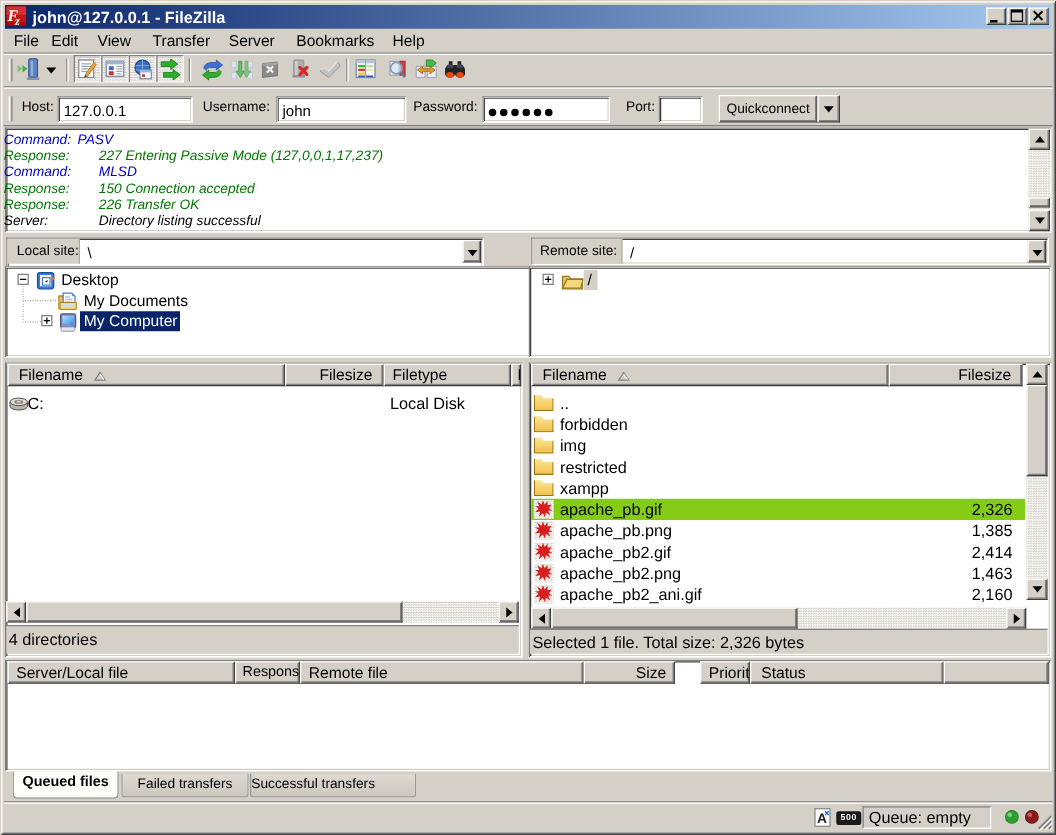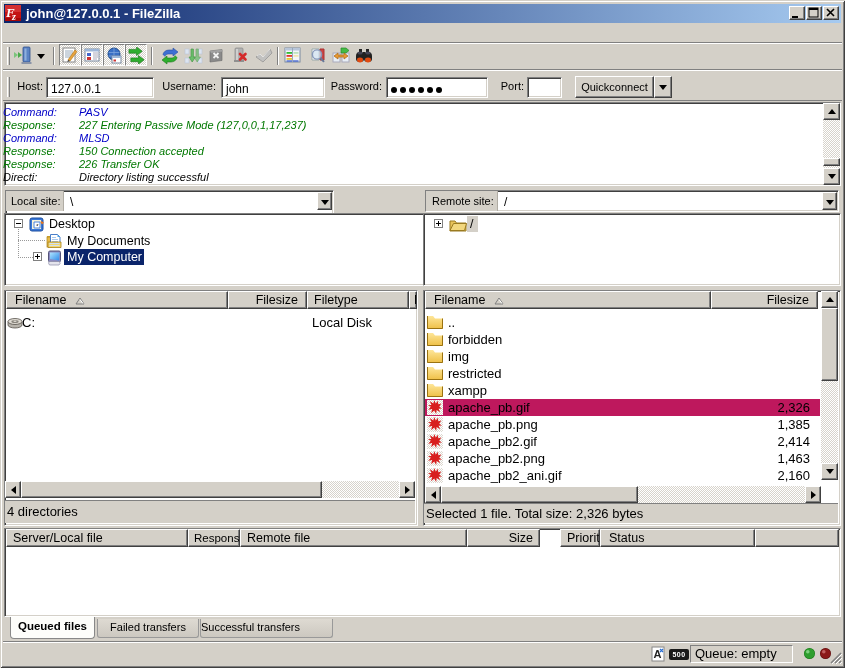--- a/index.html
+++ b/index.html
@@ -53,20 +53,29 @@
         </svg></div>
   <div class="raised abs" style="left:802px; top:2px; width:16px; height:14px;"><svg width="14" height="12">
           <rect x="2" y="1" width="9" height="9" fill="none" stroke="#000" stroke-width="1"></rect>
           <rect x="2" y="1" width="9" height="2" fill="#000"></rect>
         </svg></div>
   <div class="raised abs" style="left:819px; top:2px; width:16px; height:14px;"><svg width="14" height="12">
           <path d="M3 2 L10 9 M10 2 L3 9" stroke="#000" stroke-width="1.6"></path>
         </svg></div>
 </div>
 
+<div class="abs" style="left:4px; top:25px; width:837px; height:16px; line-height:16px; font-size:12.5px;">
+  <span class="abs" style="left:7px;">File</span>
+  <span class="abs" style="left:37px;">Edit</span>
+  <span class="abs" style="left:74px;">View</span>
+  <span class="abs" style="left:118px;">Transfer</span>
+  <span class="abs" style="left:179px;">Server</span>
+  <span class="abs" style="left:233px;">Bookmarks</span>
+  <span class="abs" style="left:310px;">Help</span>
+</div>
 <div class="hline-d" style="top:42px;"></div>
 <div class="hline-l" style="top:43px;"></div>
 
 <div id="toolbar" class="abs" style="left:4px; top:44px; width:837px; height:25px;">
   <div class="abs grip" style="left:3px; top:3px; height:18px;"></div>
 
   <div class="abs" style="left:9px; top:2px;">
     <svg width="20" height="20">
       <path d="M1 6 l4 3 l-4 3 z" fill="#7cc47c"></path>
       <path d="M5 6 l4 3 l-4 3 z" fill="#4aaa4a"></path>
@@ -226,57 +235,57 @@
       </div>
 </div>
 <style>
 .dots i { display:inline-block; width:6px; height:6px; border-radius:50%; background:#000; margin-right:3px; margin-top:5px; }
 </style>
 <div class="hline-d" style="top:100px;"></div>
 
 <div id="log" class="sunken abs" style="left:4px; top:102px; width:837px; height:84px;">
   <div class="logrow" style="top:3px; color:#0000c8;">
         <span class="abs" style="left:-2px;">Command:</span>
-        <span class="abs" style="left:74px;">PASV</span>
+        <span class="abs" style="left:57px;">PASV</span>
       </div>
   <div class="logrow" style="top:16px; color:#007800;">
         <span class="abs" style="left:-2px;">Response:</span>
         <span class="abs" style="left:74px;">227 Entering Passive Mode (127,0,0,1,17,237)</span>
       </div>
   <div class="logrow" style="top:29px; color:#0000c8;">
         <span class="abs" style="left:-2px;">Command:</span>
         <span class="abs" style="left:74px;">MLSD</span>
       </div>
   <div class="logrow" style="top:42px; color:#007800;">
         <span class="abs" style="left:-2px;">Response:</span>
         <span class="abs" style="left:74px;">150 Connection accepted</span>
       </div>
   <div class="logrow" style="top:55px; color:#007800;">
         <span class="abs" style="left:-2px;">Response:</span>
         <span class="abs" style="left:74px;">226 Transfer OK</span>
       </div>
   <div class="logrow" style="top:68px;">
-        <span class="abs" style="left:-2px;">Directi:</span>
+        <span class="abs" style="left:-2px;">Server:</span>
         <span class="abs" style="left:74px;">Directory listing successful</span>
       </div>
 
   <div class="abs" style="right:0px; top:0px; width:17px; bottom:0px; background:#d4d0c8;">
     <div class="sb-btn" style="left:0; top:0; width:17px; height:17px;">
           <div class="tri-up"></div>
         </div>
     <div class="abs checker" style="left:0; top:17px; width:17px; bottom:17px;"></div>
     <div class="sb-thumb" style="left:0; top:55px; width:17px; height:8px;"></div>
     <div class="sb-btn" style="left:0; bottom:0; width:17px; height:17px;">
           <div class="tri-dn"></div>
         </div>
   </div>
 </div>
 
 <div id="combos" class="abs" style="left:0; top:188px; width:845px; height:25px;">
-  <div class="fld" style="left:5px; top:2px; width:329px; height:22px; padding:16px;">
+  <div class="fld" style="left:5px; top:2px; width:382px; height:22px; padding:16px;text-align:right;">
     <div class="abs" style="left:0; top:0; width:58px; height:20px; background:#d4d0c8; border-right:1px solid #b0aca4; font-size:11px; line-height:20px; padding-left:5px;">Local site:</div>
     <div class="abs" style="left:64px; top:3px; font-size:12px;">\</div>
     <div class="raised abs" style="right:1px; top:1px; width:15px; height:18px;">
           <div class="tri-dn" style="margin:7px 0 0 3px;"></div>
         </div>
   </div>
   <div class="fld" style="left:425px; top:2px; width:414px; height:22px; padding:0;">
     <div class="abs" style="left:0; top:0; width:72px; height:20px; background:#d4d0c8; border-right:1px solid #b0aca4; font-size:11px; line-height:20px; padding-left:6px;">Remote site:</div>
     <div class="abs" style="left:78px; top:3px; font-size:12px;">/</div>
     <div class="raised abs" style="right:1px; top:1px; width:15px; height:18px;">
@@ -387,21 +396,21 @@
         <span class="abs" style="left:23px;">restricted</span>
       </div>
   <div class="row" style="left:1px; top:57px; width:395px;">
         <span class="fico"></span>
         <span class="abs" style="left:23px;">img</span>
       </div>
   <div class="row" style="left:1px; top:91px; width:395px;">
         <span class="fico"></span>
         <span class="abs" style="left:23px;">xampp</span>
       </div>
-  <div class="row" style="left:1px; top:108px; width:395px; background:#be185d;">
+  <div class="row" style="left:1px; top:108px; width:395px; background:#84cc16;">
         <span class="gico"></span>
         <span class="abs" style="left:23px;">apache_pb.gif</span>
         <span class="abs" style="right:10px;">2,326</span>
       </div>
   <div class="row" style="left:1px; top:125px; width:395px;">
         <span class="gico"></span>
         <span class="abs" style="left:23px;">apache_pb.png</span>
         <span class="abs" style="right:10px;">1,385</span>
       </div>
   <div class="row" style="left:1px; top:142px; width:395px;">

